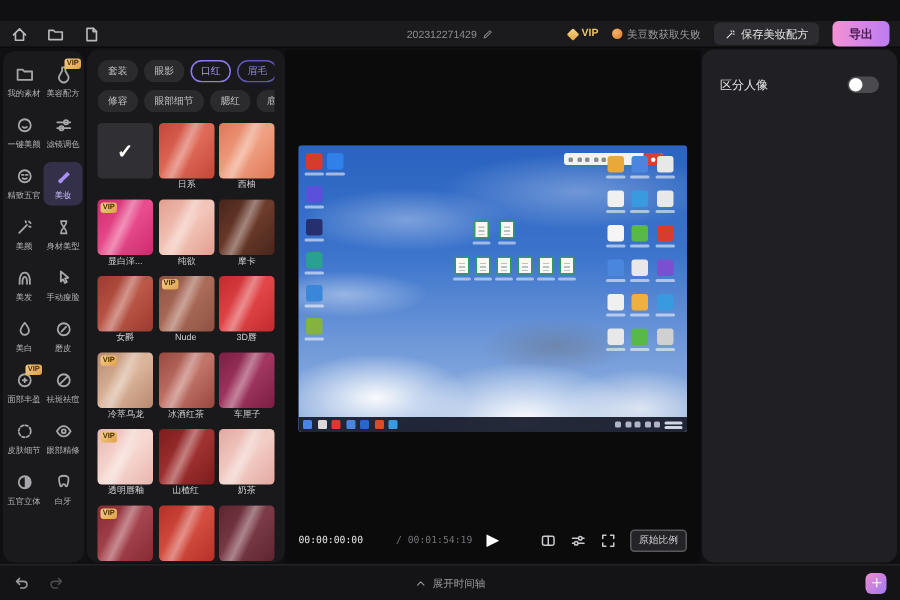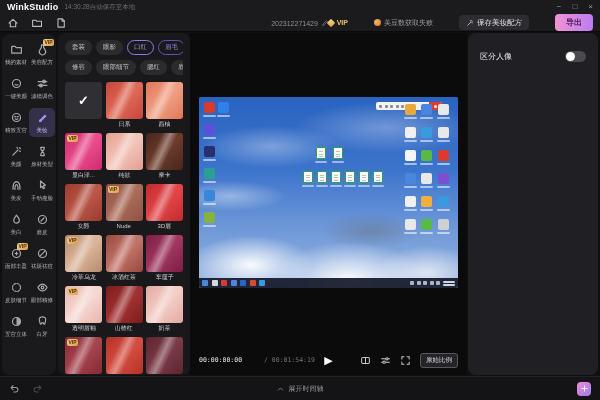--- a/index.html
+++ b/index.html
@@ -13,21 +13,21 @@
 .logo{font-weight:bold;font-size:9px;color:#fff;letter-spacing:.2px}
 .autosave{font-size:6.5px;color:#6e6e72;margin-left:6px}
 .win-controls{margin-left:auto;display:flex;gap:11px;font-size:8px;color:#9c9ca0;line-height:14px}
 
 
 .toolbar{position:absolute;left:0;top:14px;right:0;height:18px;background:#1b1b1d;border-bottom:1px solid #0a0a0b;display:flex;align-items:center;padding:0 7px}
 .tb-icon{width:12px;height:12px;color:#b9b9bd;margin-right:12px;flex:0 0 auto}
 .project{position:absolute;left:150px;width:300px;top:0;height:18px;display:flex;align-items:center;justify-content:center;gap:3px}
 .project-name{font-size:7px;color:#8f8f93}
 .edit-ic{width:8px;height:8px;color:#7a7a7e}
-.tb-right{margin-left:auto;display:flex;align-items:center;gap:26px}
+.tb-right{margin-left:auto;display:flex;align-items:center;gap:9px}
 .vip-pill{display:flex;align-items:center;gap:3px;font-size:7px;font-weight:bold;color:#f0c268}
 .vip-gem{width:6px;height:6px;background:linear-gradient(135deg,#f6da8c,#e0a23e);transform:rotate(45deg);border-radius:1px}
 .beans{display:flex;align-items:center;gap:3px;font-size:7px;color:#9b9b9f}
 .bean-dot{width:7px;height:7px;border-radius:50%;background:radial-gradient(circle at 35% 35%,#f5b36a,#d97a2a)}
 .save-recipe{display:flex;align-items:center;gap:3px;background:#2d2d31;border-radius:4px;padding:2.5px 7px;font-size:7.5px;color:#e4e4e6;cursor:pointer}
 .save-recipe .ic{width:8px;height:8px;color:#e4e4e6}
 .export-btn{background:linear-gradient(90deg,#f392d4,#bc7cf2);color:#471a50;font-weight:bold;font-size:8px;border-radius:4px;padding:3px 11px;cursor:pointer}
 
 
 .sidebar{position:absolute;left:0;top:33px;width:57px;bottom:25px}
@@ -113,29 +113,20 @@
 .expand{position:absolute;left:50%;transform:translateX(-50%);display:flex;align-items:center;gap:4px;font-size:7px;color:#9b9b9f;cursor:pointer;height:24px}
 .expand .car{width:8px;height:8px;color:#9b9b9f}
 .add-btn{margin-left:auto;width:14px;height:14px;border-radius:4px;background:linear-gradient(135deg,#f08ad2,#9e7bf0);display:flex;align-items:center;justify-content:center;cursor:pointer}
 .add-btn .pl{width:9px;height:9px;color:#fff}
 </style>
 </head>
 <body>
 
 <div class="app">
 
-  <div class="titlebar">
-    <span class="logo">WinkStudio</span>
-    <span class="autosave">14:30:28自动保存至本地</span>
-    <div class="win-controls">
-      <span>−</span>
-      <span>□</span>
-      <span>×</span>
-    </div>
-  </div>
 
   <div class="toolbar">
     <span class="tb-icon">
         <svg viewBox="0 0 12 12" fill="none" stroke="currentColor" stroke-width="1.1" stroke-linecap="round" stroke-linejoin="round">
           <path d="M2 6.2l4-3.9 4 3.9M3.3 5.4v4.4h5.4V5.4"></path>
         </svg>
       </span>
     <span class="tb-icon">
         <svg viewBox="0 0 12 12" fill="none" stroke="currentColor" stroke-width="1.1" stroke-linecap="round" stroke-linejoin="round">
           <path d="M1.6 3.2h3.1l1 1.1h4.8v5.1H1.6z"></path>

